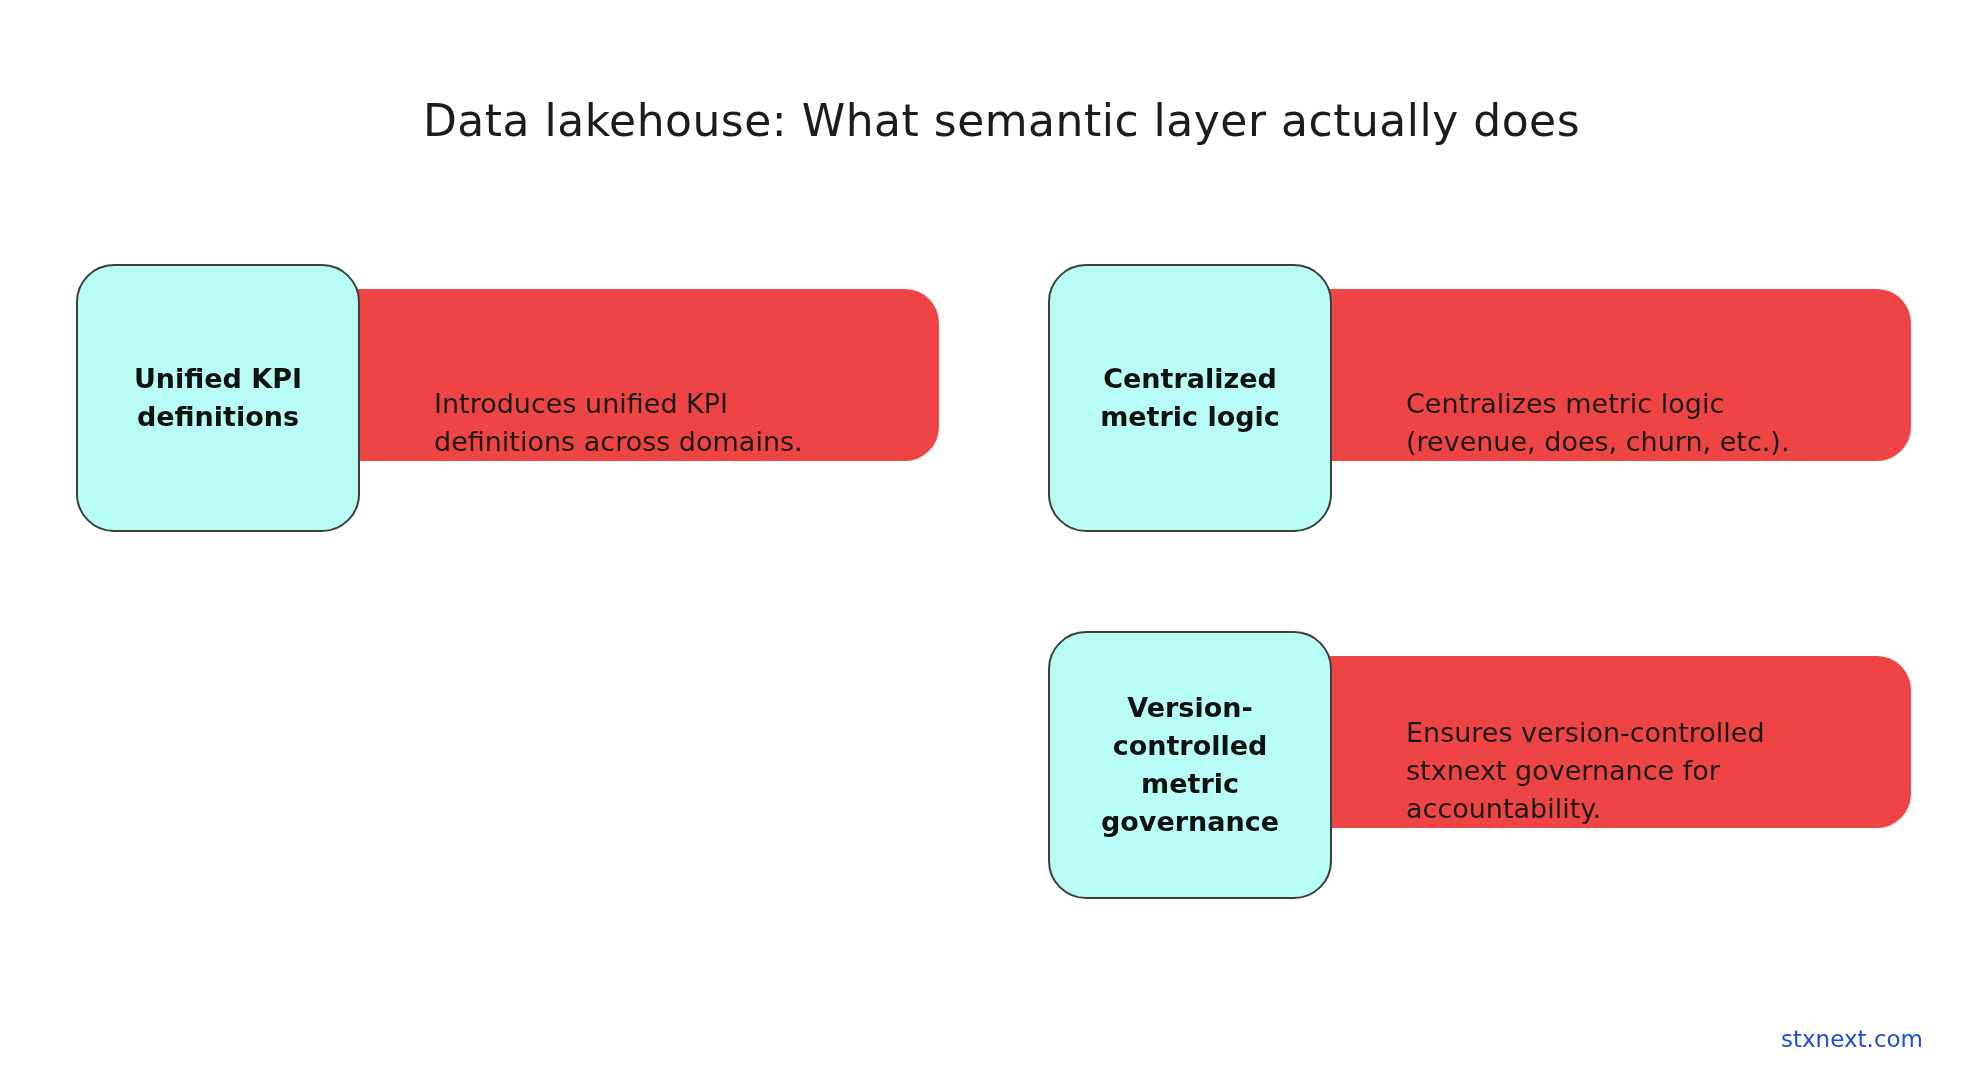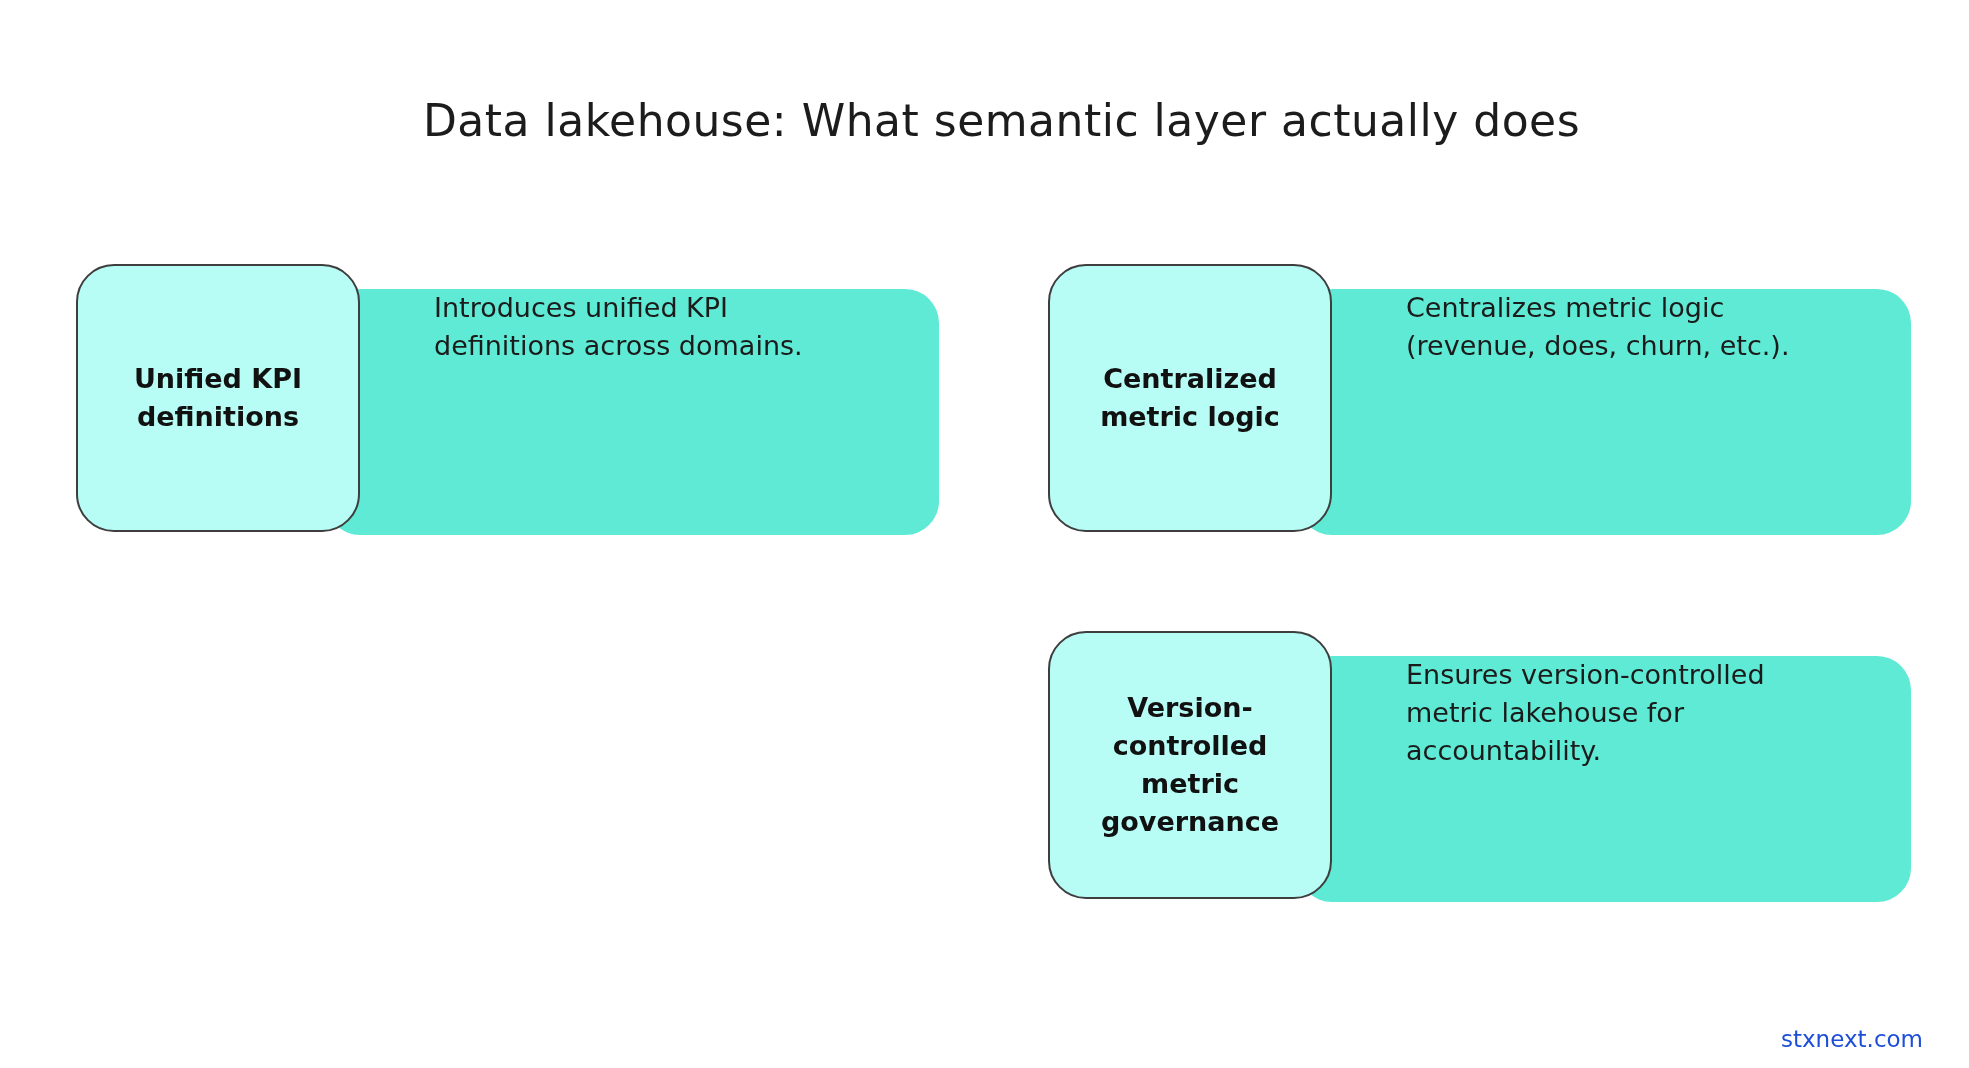--- a/index.html
+++ b/index.html
@@ -35,26 +35,26 @@
   .card.pos-tl { left: 76px;   top: 264px; }
   .card.pos-tr { left: 1048px; top: 264px; }
   .card.pos-bl { left: 76px;   top: 631px; }
   .card.pos-br { left: 1048px; top: 631px; }
 
   .card .desc-box {
     position: absolute;
     left: 250px;
     top: 25px;
     width: 613px;
-    height: 246px;
-    background: #5eead4;
+    height: 172px;
+    background: #ef4444;
     border-radius: 34px;
     z-index: 1;
     display: flex;
-    align-items: flex-start;
+    align-items: flex-end;
     box-sizing: border-box;
     padding-left: 108px;
     padding-right: 28px;
   }
   .card .desc-text {
     font-size: 27px;
     line-height: 38px;
     color: #1b1b1b;
     white-space: pre-line;
     margin: 0;
@@ -118,21 +118,21 @@
     <div class="label-box">
       <p class="label-text">Centralized
 metric logic</p>
     </div>
   </div>
 
 
   <div class="card pos-br">
     <div class="desc-box">
       <p class="desc-text">Ensures version-controlled
-metric lakehouse for
+stxnext governance for
 accountability.</p>
     </div>
     <div class="label-box">
       <p class="label-text">Version-
 controlled metric
 governance</p>
     </div>
   </div>
 
   <div class="footer-url">stxnext.com</div>

